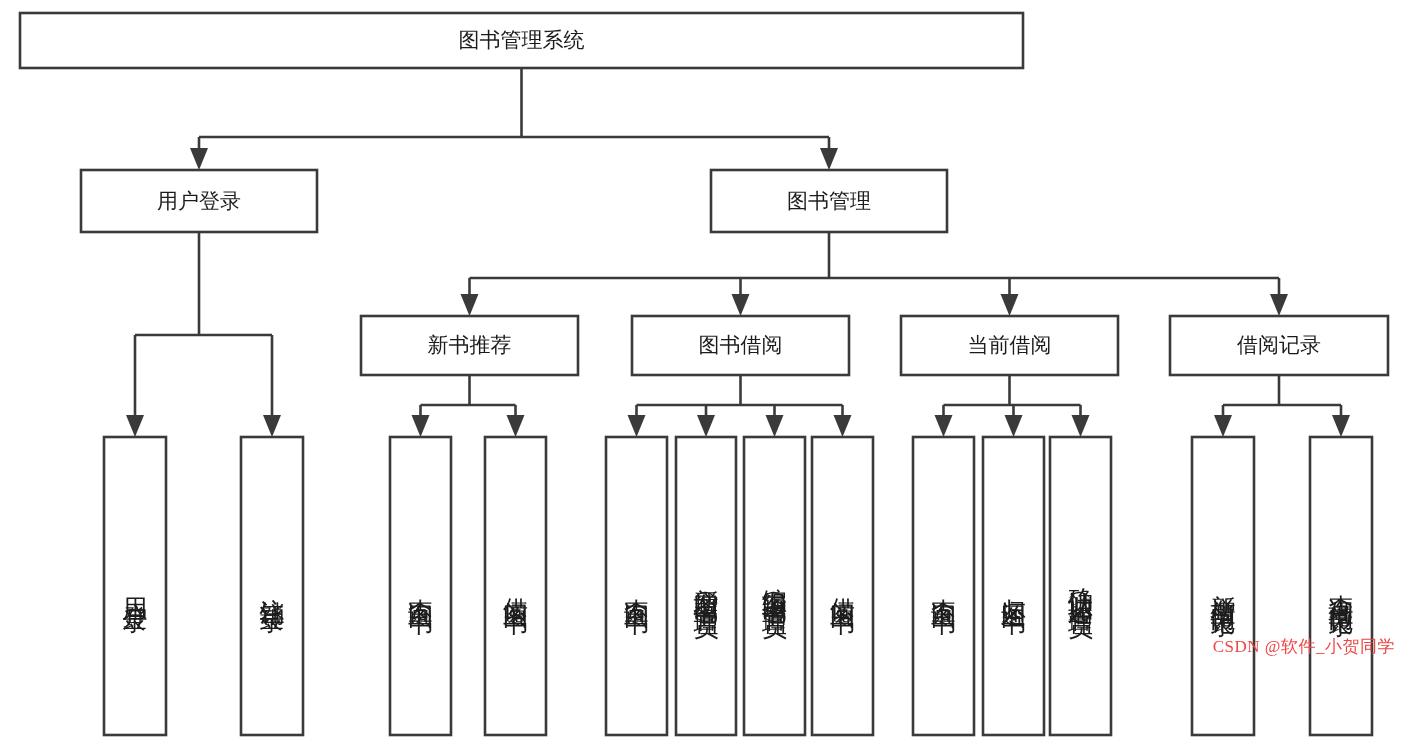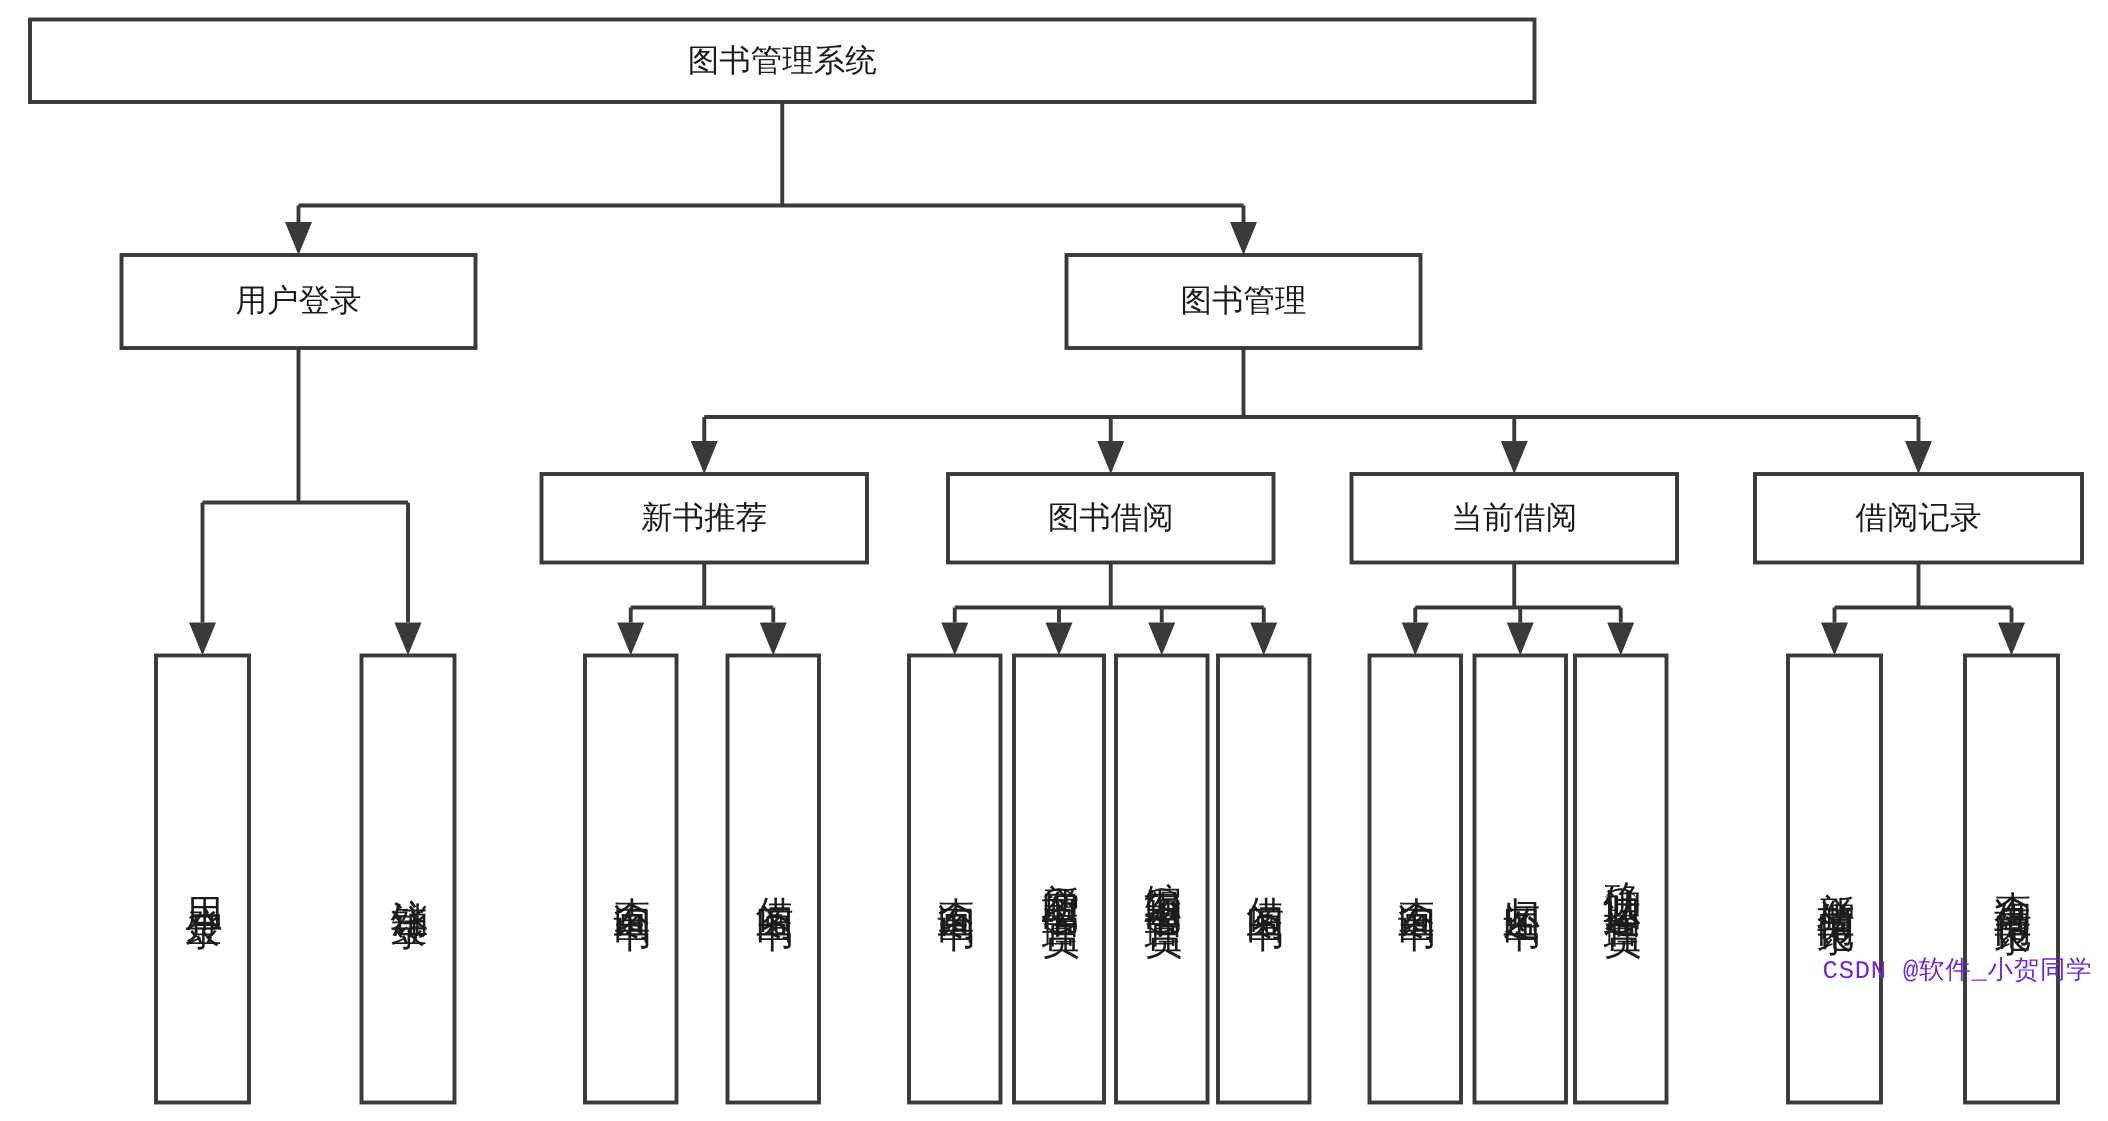--- a/index.html
+++ b/index.html
@@ -58,23 +58,23 @@
     color: #1c1c1c;
     letter-spacing: 4px;
     text-align: center;
     white-space: nowrap;
     pointer-events: none;
   }
   .watermark {
     position: absolute;
     right: 10px;
     bottom: 6px;
-    font-family: Liberation Mono, monospace;
+    font-family: Liberation Serif, serif;
     font-size: 17px;
-    color: #6d28d9;
+    color: #ef4444;
     letter-spacing: 0.5px;
     white-space: nowrap;
   }
 </style>
 </head>
 <body>
 
 <div id="diagram-root">
 
   <svg id="tree-svg" viewBox="0 0 1405 747">

